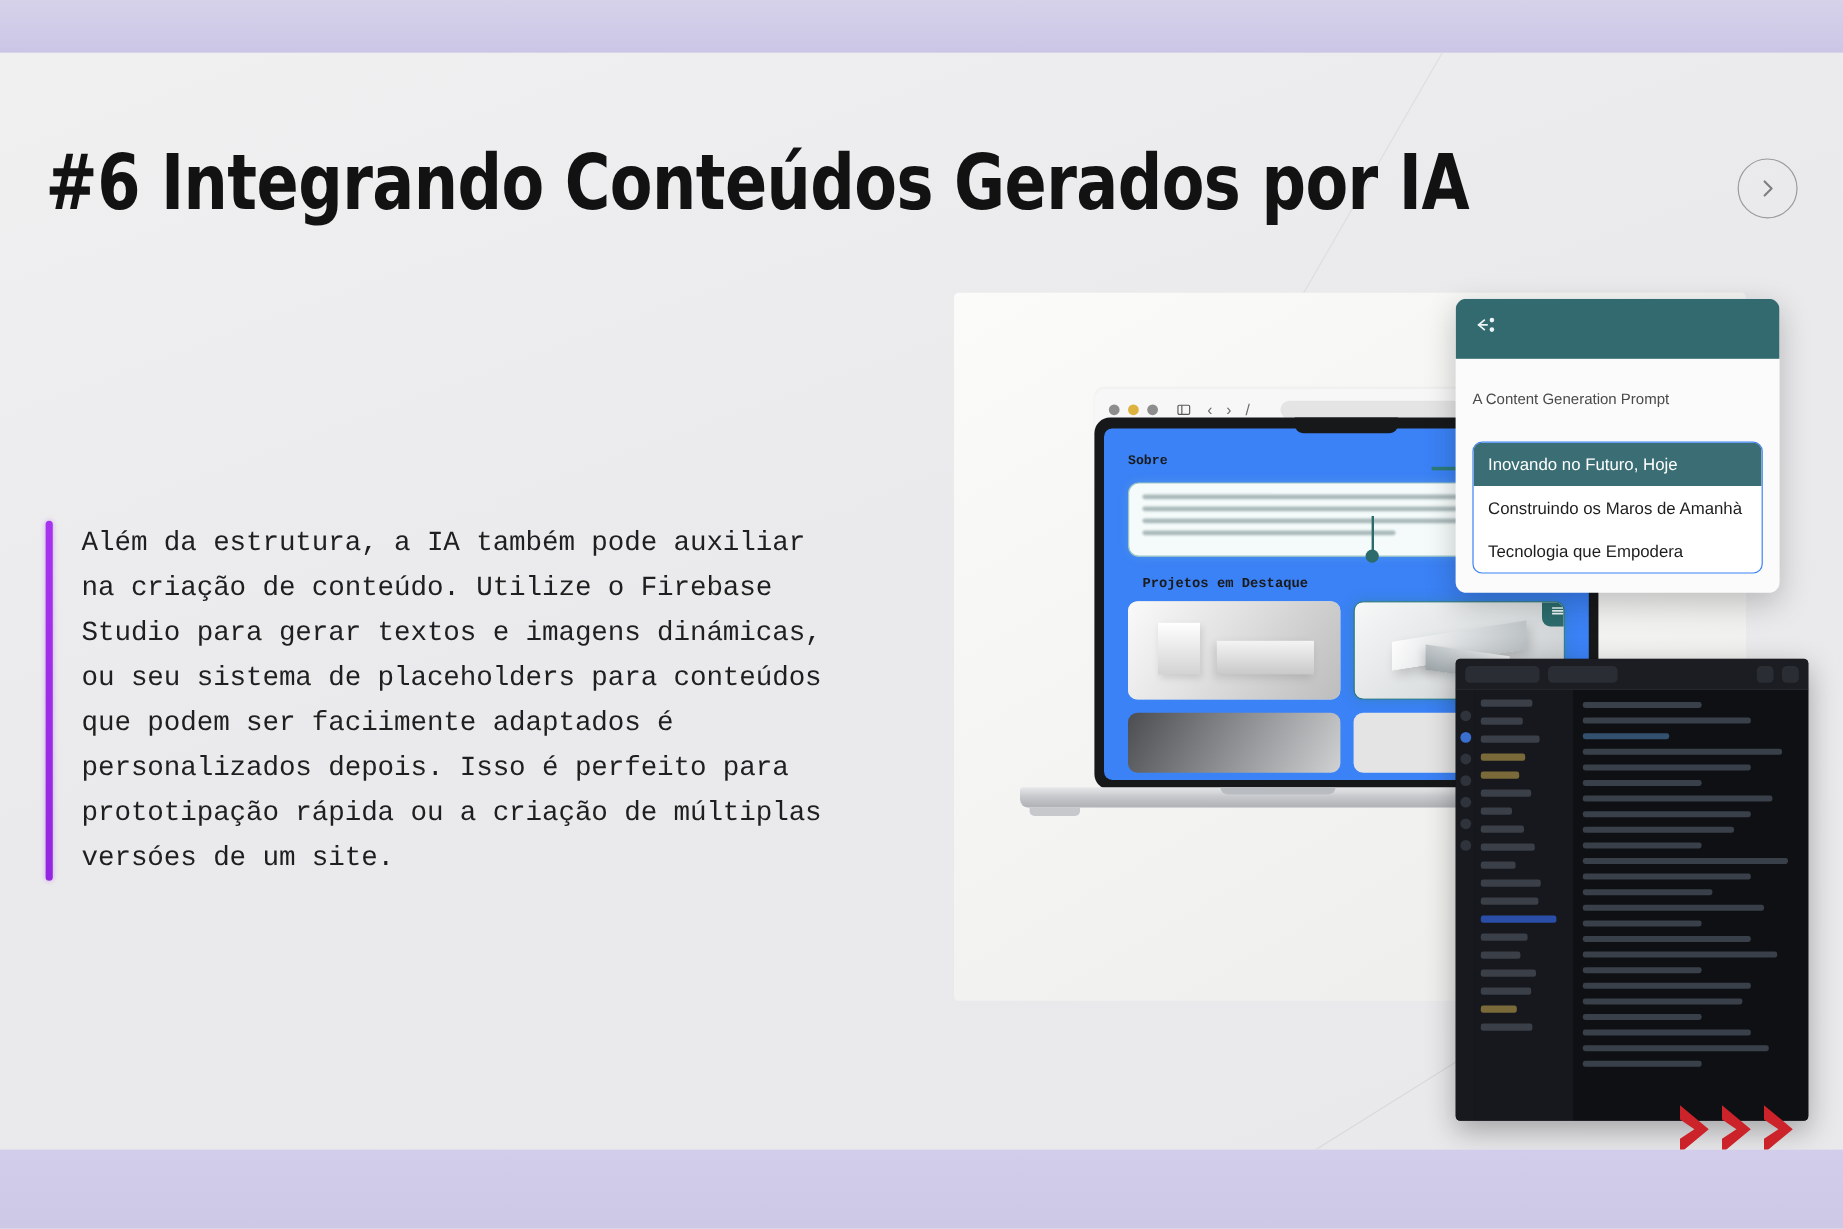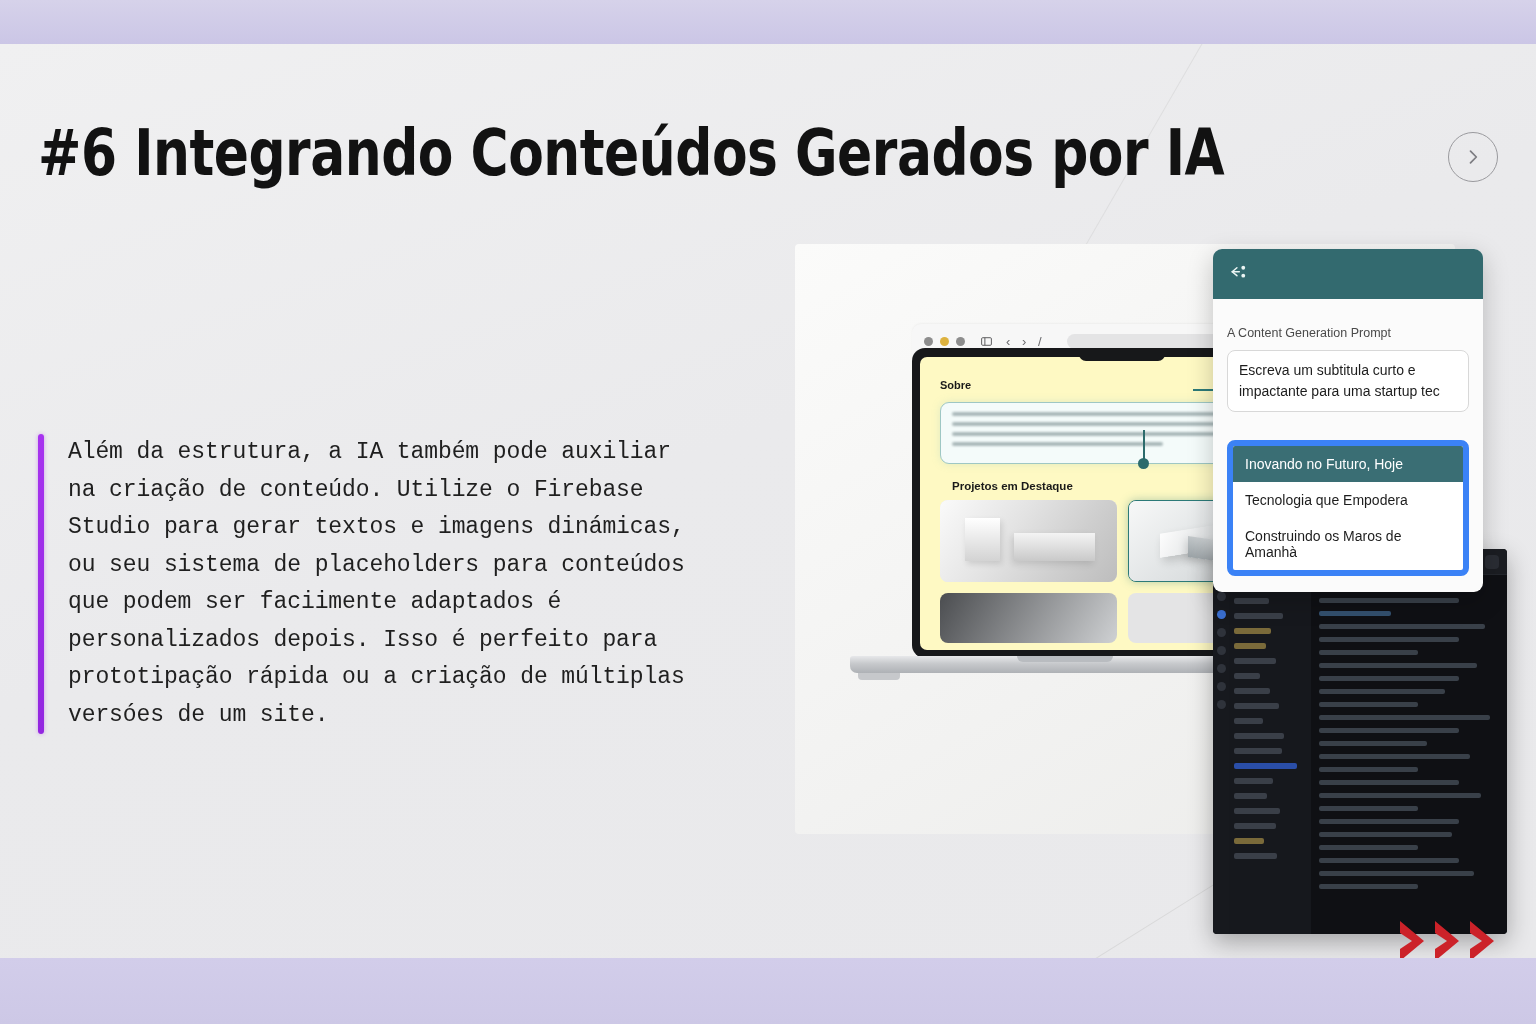--- a/index.html
+++ b/index.html
@@ -80,22 +80,22 @@
   .urlbar{ flex:1; height:15px; background:#e4e4e5; border-radius:8px; margin-left:14px; }
   .lid{
     position:absolute; left:62px; top:24px; width:420px; height:310px;
     background:#17181a; border-radius:13px; padding:9px 8px 8px 8px;
   }
   .notch{
     position:absolute; left:50%; top:0; transform:translateX(-50%);
     width:86px; height:13px; background:#17181a; border-radius:0 0 7px 7px; z-index:3;
   }
   .screen{
-    width:100%; height:100%; background:#fef9c3; border-radius:7px;
-    overflow:hidden; position:relative; padding:22px 20px 0 20px;
+    width:100%; height:100%; background:#3b82f6; border-radius:7px;
+    overflow:hidden; position:relative; padding:22px 20px 0 20px;font-family:Liberation Mono, monospace;
   }
   .base{
     position:absolute; left:0; top:332px; width:430px; height:17px;
     background:linear-gradient(180deg,#e7e8ea 0%,#c7c9cc 45%,#aeb1b5 100%);
     border-radius:3px 3px 7px 7px;
   }
   .base::after{
     content:""; position:absolute; left:50%; top:0; transform:translateX(-50%);
     width:96px; height:6px; background:#b9bcc0; border-radius:0 0 6px 6px;
   }
@@ -187,21 +187,21 @@
     color:#ecf5f4;
   }
   .panel-head svg{ width:19px; height:19px; }
   .panel-body{ padding:27px 14px 16px 14px; }
   .panel-cap{ font-size:12.5px; color:#4a4a4a; margin-bottom:10px; }
   .prompt-input{
     border:1px solid #d8d8d8; border-radius:8px; background:#fff;
     padding:9px 11px; font-size:14px; line-height:21px; color:#1d1d1d;
   }
   .options{
-    margin-top:28px; border:6px solid #3b82f6; border-radius:8px;
+    margin-top:28px; border:1px solid #3b82f6; border-radius:8px;
     background:#fff; overflow:hidden;
   }
   .opt{ padding:10px 12px; font-size:14px; color:#1d1d1d; }
   .opt.active{ background:#3a6e74; color:#fff; }
   .panel-arrow{
     position:absolute; left:398px; top:186px; display:flex; align-items:center; z-index:9;
     color:#2c7a78;
   }
   .panel-arrow .line{ width:58px; height:2.5px; background:#2c7a78; }
   .panel-arrow svg{ width:16px; height:16px; margin-left:-3px; }
@@ -406,25 +406,24 @@
           <svg viewBox="0 0 24 24" fill="none" stroke="currentColor" stroke-width="1.9" stroke-linecap="round" stroke-linejoin="round">
             <polyline points="10 6 4 11 10 16"></polyline>
               <line x1="4" y1="11" x2="13" y2="11"></line>
             <circle cx="18" cy="6" r="2.4" fill="currentColor" stroke="none"></circle>
             <circle cx="18" cy="16" r="2.4" fill="currentColor" stroke="none"></circle>
           </svg>
         </span>
       </div>
       <div class="panel-body">
         <div class="panel-cap">A Content Generation Prompt</div>
-        <div class="prompt-input">Escreva um subtitula curto e impactante para uma startup tec</div>
         <div class="options">
           <div class="opt active">Inovando no Futuro, Hoje</div>
+          <div class="opt">Construindo os Maros de Amanhà</div>
           <div class="opt">Tecnologia que Empodera</div>
-          <div class="opt">Construindo os Maros de Amanhà</div>
         </div>
       </div>
     </div>
   </div>
 
   <div class="chevrons">
     <svg class="chev" viewBox="0 0 32 46">
       <polygon points="4,3 28,23 4,43 4,31 16,23 4,15" fill="#cc2229"></polygon>
     </svg>
     <svg class="chev" viewBox="0 0 32 46">

